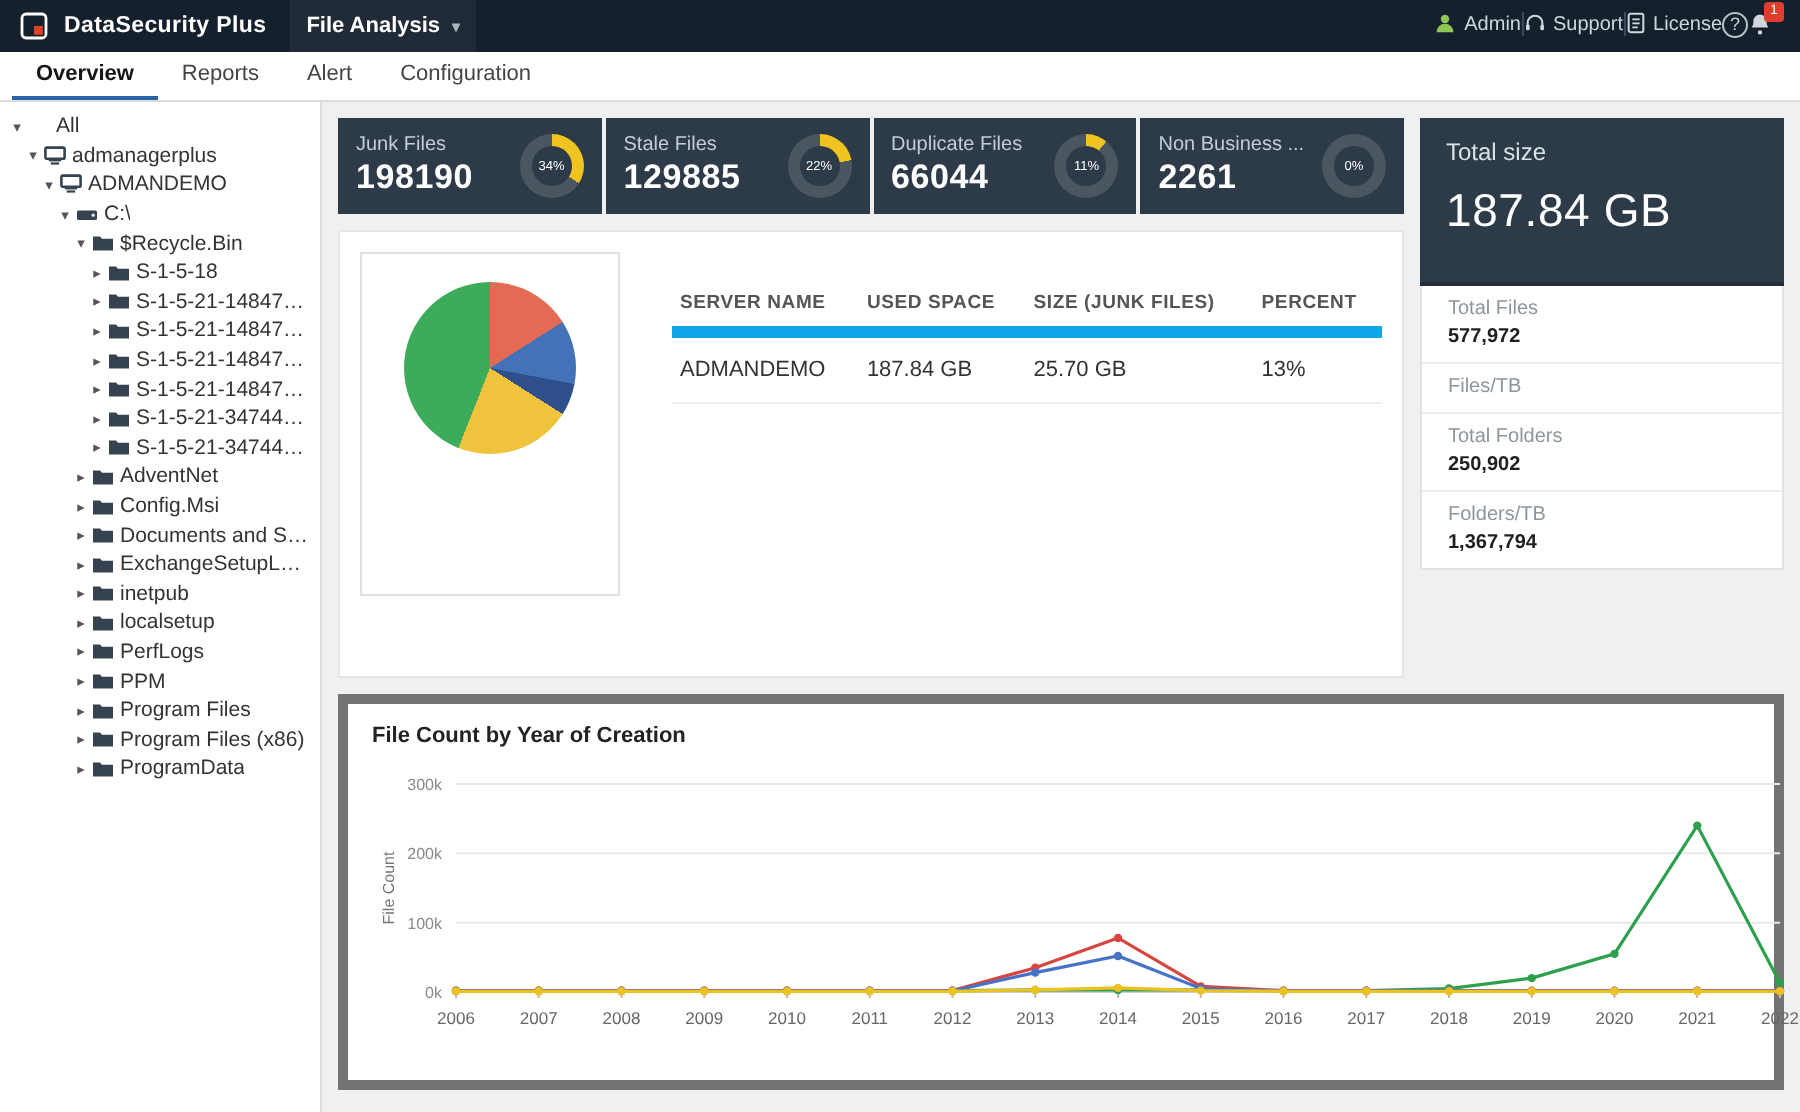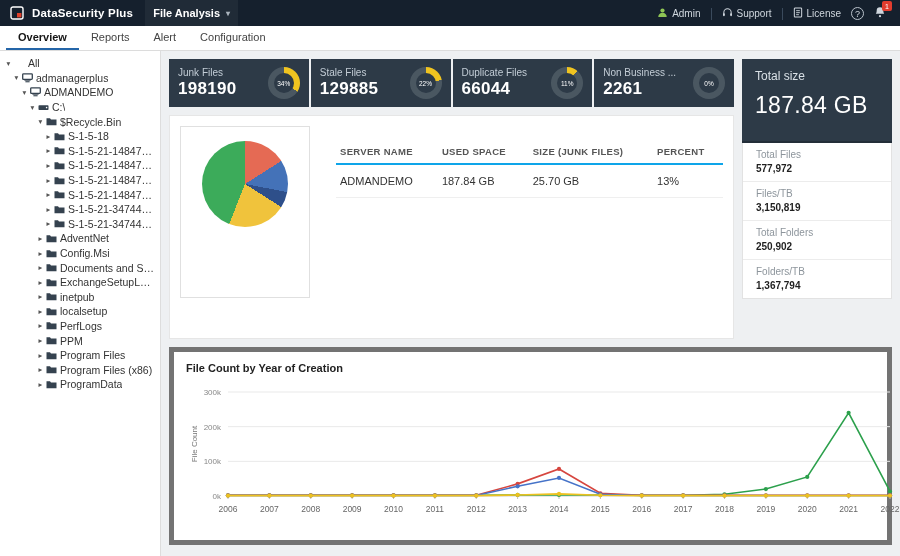--- a/index.html
+++ b/index.html
@@ -6,21 +6,21 @@
   html,body{width:900px;height:556px}
   body{font-family:"Liberation Sans",sans-serif;background:#fff;overflow:hidden;font-size:11px;color:#333}
 
   
   .topbar{height:26px;background:#15202d;display:flex;align-items:center;justify-content:space-between;padding:0 10px;color:#cfd6dd}
   .tb-left{display:flex;align-items:center;gap:8px;height:100%}
   .logo{display:flex;align-items:center}
   .brand{color:#fff;font-size:11.5px;font-weight:bold;letter-spacing:.2px}
   .module{display:flex;align-items:center;gap:6px;margin-left:4px;color:#fff;font-weight:bold;cursor:pointer;height:100%;padding:0 8px;background:rgba(255,255,255,.05)}
   .caret{font-size:8px;color:#aab4bd}
-  .tb-right{display:flex;align-items:flex-end;gap:10px;font-size:10px}
+  .tb-right{display:flex;align-items:flex-start;gap:0;font-size:10px}
   .chip{display:flex;align-items:center;gap:4px;cursor:pointer}
   .sep{width:1px;height:12px;background:#3a4a5c}
   .help-circle{width:13px;height:13px;border:1px solid #b9c2cb;border-radius:50%;display:flex;align-items:center;justify-content:center;font-size:9px;cursor:pointer}
   .bell-wrap{position:relative;cursor:pointer;margin-right:4px}
   .badge{position:absolute;top:-5px;right:-6px;background:#e23c2e;color:#fff;font-size:7px;min-width:10px;height:10px;border-radius:2px;display:flex;align-items:center;justify-content:center;padding:0 1px}
 
   
   .tabbar{height:25px;background:#fff;border-bottom:1px solid #dcdcdc;display:flex;align-items:stretch;padding-left:6px}
   .tab{padding:0 12px;display:flex;align-items:center;font-size:11px;color:#444;cursor:pointer;border-bottom:2px solid transparent}
   .tab.active{color:#151515;font-weight:bold;border-bottom-color:#2465a8}
@@ -28,21 +28,21 @@
   
   .content{display:flex;height:505px}
   .sidebar{width:161px;border-right:1px solid #ddd;background:#fff;overflow:hidden;padding-top:5px;flex:none}
   .tree-item{display:flex;align-items:center;height:14.6px;white-space:nowrap;cursor:pointer;color:#333;font-size:10.5px;padding-right:4px}
   .arrow{width:11px;font-size:7.5px;color:#555;text-align:center;flex:none}
   .ticon{width:14px;flex:none;display:flex;align-items:center}
   .tlabel{overflow:hidden;text-overflow:ellipsis}
   .main{flex:1;background:#eef0f2;padding:8px;overflow:hidden;min-width:0}
   .top-section{display:flex;gap:8px}
   .left-col{flex:1;min-width:0}
-  .right-col{width:150px;flex:none}
+  .right-col{width:182px;flex:none}
 
   
   .metrics{display:flex;gap:2px}
   .metric-card{flex:1;background:#2d3a47;height:48px;padding:5px 9px;display:flex;justify-content:space-between;align-items:center;cursor:pointer;min-width:0}
   .metric-info{display:flex;flex-direction:column;gap:1px;min-width:0}
   .metric-label{color:#c3cdd6;font-size:10px;white-space:nowrap;overflow:hidden;text-overflow:ellipsis}
   .metric-value{color:#fff;font-size:17px;font-weight:bold;letter-spacing:.3px}
   .gauge{width:32px;height:32px;border-radius:50%;display:flex;align-items:center;justify-content:center;flex:none}
   .gauge-hole{width:20px;height:20px;border-radius:50%;background:#2d3a47;color:#fff;font-size:6.5px;display:flex;align-items:center;justify-content:center}
 
@@ -58,21 +58,21 @@
 
   
   .analysis-panel{background:#fff;margin-top:8px;height:224px;padding:10px;display:flex;border:1px solid #e6e6e6}
   .pie-box{width:130px;border:1px solid #e0e0e0;padding:10px 8px;flex:none;height:172px}
   .pie{width:86px;height:86px;border-radius:50%;margin:4px auto 16px}
   .legend{display:flex;flex-wrap:wrap;gap:5px 12px;padding-left:6px}
   .legend-item{display:flex;align-items:center;gap:4px;font-size:9px;color:#555}
   .legend-swatch{width:7px;height:7px;display:inline-block}
   .table-wrap{flex:1;margin-left:26px;margin-top:14px;min-width:0}
   table{width:100%;border-collapse:collapse}
-  th{font-size:9.5px;color:#555;text-align:left;font-weight:bold;padding:6px 4px;border-bottom:2px solid #0ea5e9;letter-spacing:.3px;white-space:nowrap}
+  th{font-size:9.5px;color:#555;text-align:left;font-weight:bold;padding:6px 4px;border-bottom:6px solid #0ea5e9;letter-spacing:.3px;white-space:nowrap}
   td{font-size:11px;color:#333;padding:10px 4px;border-bottom:1px solid #efefef}
 
   
   .chart-panel{background:#fff;margin-top:8px;border:5px solid #737373;padding:10px 12px;height:198px}
   .chart-title{font-weight:bold;font-size:11px;color:#222}
   .chart-svg{display:block;margin-top:4px}
 </style>
 </head>
 <body>
 
@@ -432,21 +432,20 @@
           <div class="total-label">Total size</div>
           <div class="total-value">187.84 GB</div>
         </div>
         <div class="stats-card" id="stats">
             <div class="stat-row">
               <div class="stat-label">Total Files</div>
               <div class="stat-value">577,972</div>
             </div>
             <div class="stat-row">
               <div class="stat-label">Files/TB</div>
-              <div class="stat-value">3,150,819</div>
             </div>
             <div class="stat-row">
               <div class="stat-label">Total Folders</div>
               <div class="stat-value">250,902</div>
             </div>
             <div class="stat-row">
               <div class="stat-label">Folders/TB</div>
               <div class="stat-value">1,367,794</div>
             </div>
           </div>

